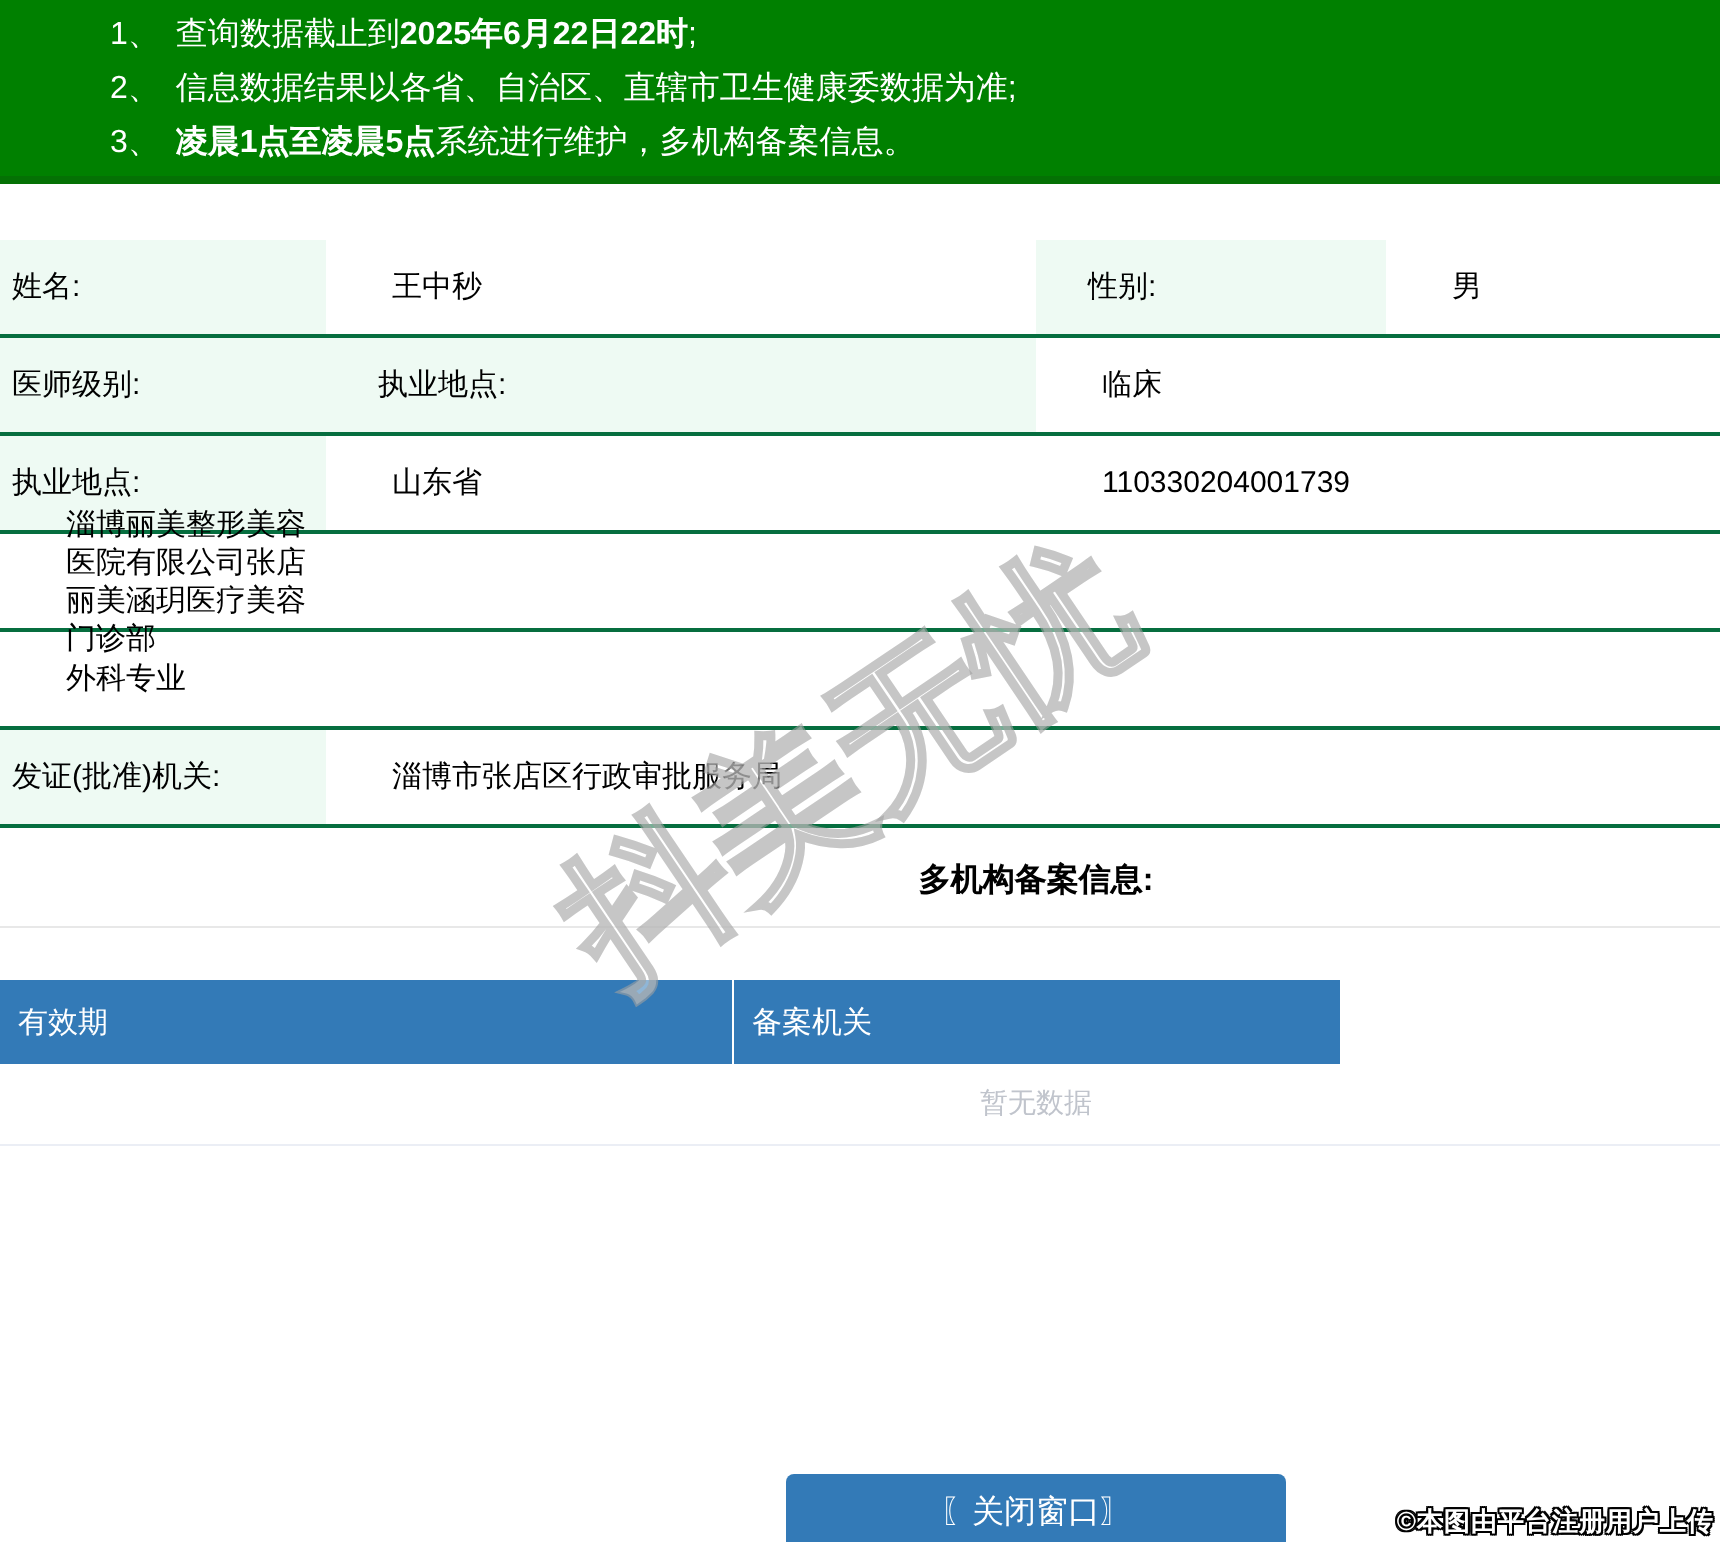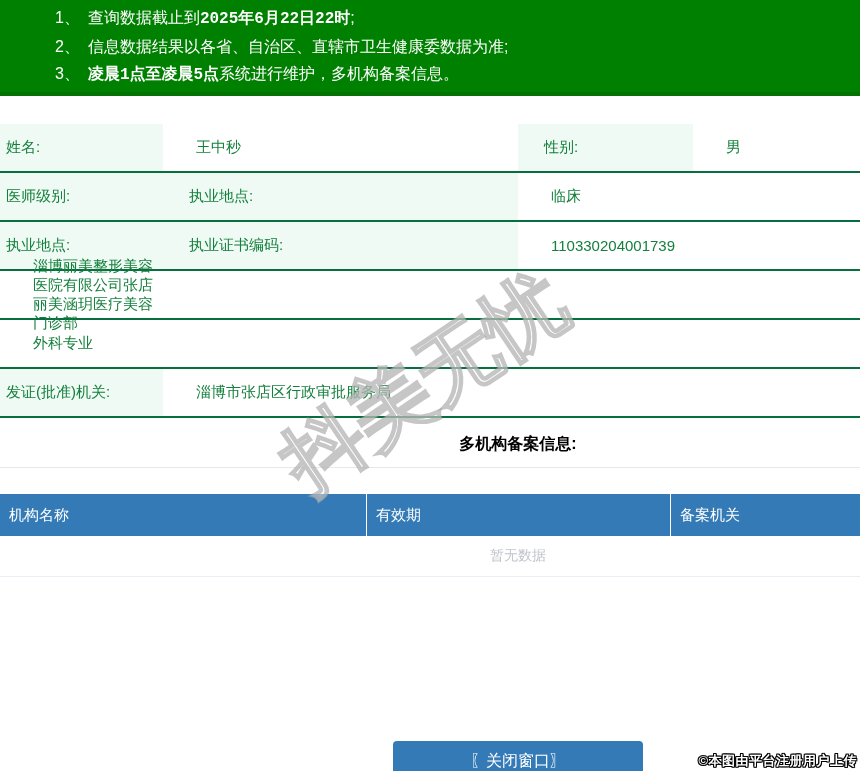--- a/index.html
+++ b/index.html
@@ -7,28 +7,28 @@
     position:relative; width:860px; height:771px; overflow:hidden;
     background:#fff; font-family:"Liberation Sans","DejaVu Sans",sans-serif;
   }
   .page { width:1036px; }
 
   
   .banner { background:#008000; color:#fff; padding:4px 0 3px 0; border-bottom:4px solid #047104; }
   .banner ol { list-style:none; margin:0; padding:0; }
   .banner li { display:flex; font-size:16px; line-height:27px; }
   .banner .num { margin-left:55px; margin-right:8px; flex:none; }
-  .banner .b { font-weight:bold;font-family:Liberation Mono, monospace; }
+  .banner .b { font-weight:bold; }
 
   
   .info-table { margin-top:28px; }
   .info-row { display:grid; border-bottom:2px solid #066e3f; }
   .info-row.r4 { grid-template-columns:163px 355px 175px 343px; }
   .info-row.r2 { grid-template-columns:163px 873px; }
-  .cell { display:flex; align-items:center; height:47px; font-size:15px; color:#15803d; }
+  .cell { display:flex; align-items:center; height:47px; font-size:15px; color:#000000; }
   .cell.label  { background:#eefaf3; padding-left:6px; }
   .cell.label2 { background:#eefaf3; padding-left:26px; }
   .cell.value  { padding-left:33px; }
 
   
   .org-title-wrap { margin-top:16px; border-bottom:1px solid #e8e8e8; padding-bottom:12px; }
   .org-title { text-align:center; font-size:16px; font-weight:bold; color:#000; }
   .org-header { display:grid; grid-template-columns:366px 303px 366px; gap:1px; background:#fff; margin-top:26px; }
   .org-header .hcell { background:#337ab7; color:#fff; font-size:15px; height:42px;
     display:flex; align-items:center; padding-left:9px; }
@@ -80,41 +80,40 @@
         <div class="cell label2">性别:</div>
         <div class="cell value">男</div>
       </div>
       <div class="info-row r4">
         <div class="cell label">医师级别:</div>
         <div class="cell label2">执业地点:</div>
         <div class="cell value">临床</div>
       </div>
       <div class="info-row r4">
         <div class="cell label">执业地点:</div>
-        <div class="cell label2">执业证书编码:</div>
+        <div class="cell value">山东省</div>
         <div class="cell value">110330204001739</div>
       </div>
       <div class="info-row r2">
         <div class="cell value">淄博丽美整形美容医院有限公司张店丽美涵玥医疗美容门诊部</div>
       </div>
       <div class="info-row r2">
         <div class="cell value">外科专业</div>
       </div>
       <div class="info-row r2">
         <div class="cell label">发证(批准)机关:</div>
         <div class="cell value">淄博市张店区行政审批服务局</div>
       </div>
     </div>
 
     <div class="org-title-wrap">
       <div class="org-title">多机构备案信息:</div>
     </div>
 
     <div class="org-header">
-      <div class="hcell">机构名称</div>
       <div class="hcell">有效期</div>
       <div class="hcell">备案机关</div>
     </div>
     <div class="empty-row">暂无数据</div>
 
     <div class="btn-row">
       <button class="close-btn">〖关闭窗口〗</button>
     </div>
 
   </div>

